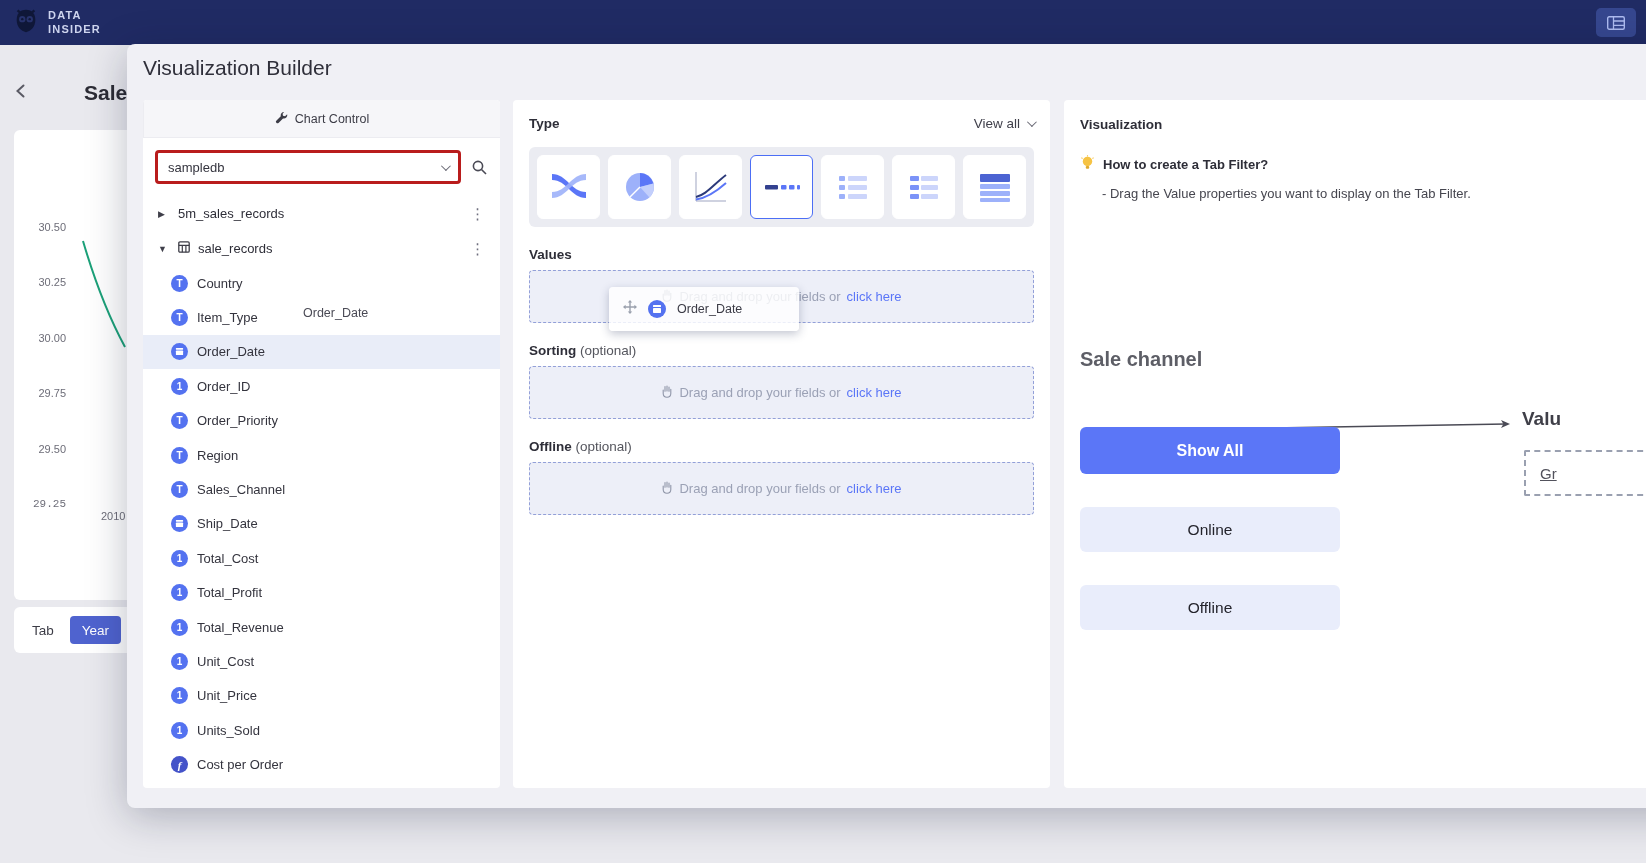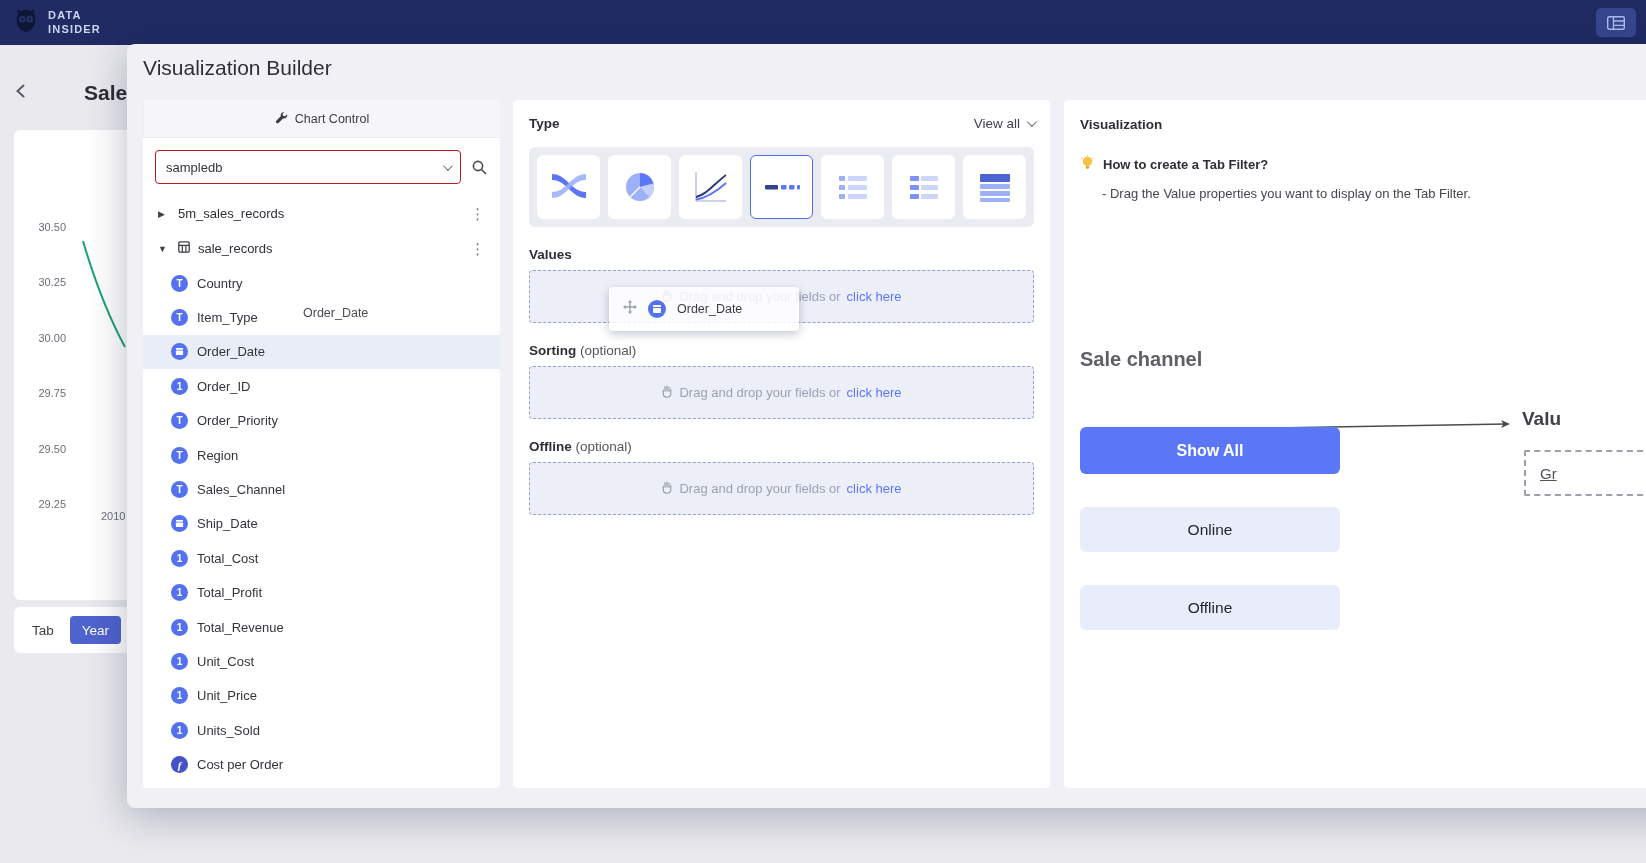--- a/index.html
+++ b/index.html
@@ -30,21 +30,21 @@
   .modal { position:absolute; left:127px; top:44px; width:1620px; height:764px; background:#f0f0f5; border-radius:8px 0 0 8px; box-shadow:0 8px 40px rgba(15,20,50,.28); z-index:10; }
   .modal-title { position:absolute; left:16px; top:12px; font-size:21px; color:#2f2f3a; font-weight:500; }
   .card { position:absolute; top:56px; background:#fff; border-radius:4px; }
 
   
   .left-card { left:16px; width:357px; height:688px; overflow:hidden; }
   .lp-tabs { display:flex; height:38px; border-bottom:1px solid #ececf1; }
   .lp-tab { flex:1; display:flex; align-items:center; justify-content:center; gap:7px; font-size:12.5px; cursor:pointer; color:#3c3c46; background:#f6f6f9; border-left:1px solid #ececf1; }
   .lp-tab.active { background:#fff; color:#4c6ef5; font-weight:bold; border-left:none; }
   .lp-search { display:flex; align-items:center; gap:10px; padding:12px; }
-  .db-select { flex:1; height:34px; border:1px solid #b91c1c; border-radius:4px; display:flex; align-items:center; padding:0 10px; font-size:13px; color:#34343e; cursor:pointer; background:#fff; }
+  .db-select { flex:1; height:34px; border:3px solid #b91c1c; border-radius:4px; display:flex; align-items:center; padding:0 10px; font-size:13px; color:#34343e; cursor:pointer; background:#fff; }
   .db-select .chev { margin-left:auto; }
   .chev { width:7px; height:7px; border-right:1.5px solid #6a6a75; border-bottom:1.5px solid #6a6a75; transform:rotate(45deg) translateY(-2px); display:inline-block; }
   .search-btn { background:none; border:none; cursor:pointer; display:flex; align-items:center; }
   .table-row { height:35px; display:flex; align-items:center; padding:0 12px 0 15px; gap:8px; font-size:13px; color:#2e2e38; cursor:pointer; }
   .caret { font-size:9px; color:#3f3f4a; width:12px; cursor:pointer; }
   .kebab { margin-left:auto; color:#70707f; font-size:15px; cursor:pointer; padding:0 3px; }
   .field-row { height:34.4px; display:flex; align-items:center; gap:9px; padding-left:28px; font-size:13px; color:#34343e; cursor:pointer; }
   .field-row.highlighted { background:#e9edf8; }
   .ficon { width:17px; height:17px; min-width:17px; border-radius:50%; background:#5472f0; color:#fff; font-size:10px; font-weight:bold; display:flex; align-items:center; justify-content:center; }
   .ficon.fx { background:#4453c9; font-family:"Liberation Serif", serif; font-size:11px; }
@@ -120,21 +120,21 @@
       </span>
       <span class="page-title">Sales Sa</span>
     </div>
     <div class="chart-card">
       <div>
           <div class="ytick" style="top: 91px;">30.50</div>
           <div class="ytick" style="top: 146.4px;">30.25</div>
           <div class="ytick" style="top: 201.8px;">30.00</div>
           <div class="ytick" style="top: 257.2px;">29.75</div>
           <div class="ytick" style="top: 312.6px;">29.50</div>
-          <div class="ytick" style="top: 368px;">29.25</div>
+          <div class="ytick" style="top: 368px; font-family: Liberation Mono, monospace;">29.25</div>
         </div>
       <svg class="chart-line" width="60" height="125" viewBox="0 0 60 125">
           <path d="M8 6 C18 40 30 75 50 112" stroke="#1ca179" stroke-width="2" fill="none"></path>
         </svg>
       <div class="xtick">2010</div>
     </div>
     <div class="period-card">
       <div class="period-tabs">
           <div class="ptab">Tab</div>
           <div class="ptab active">Year</div>

